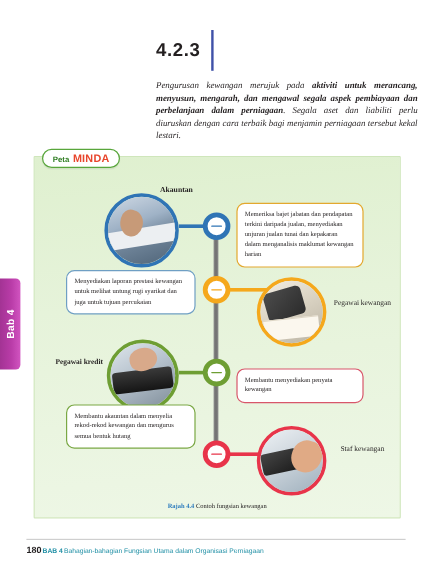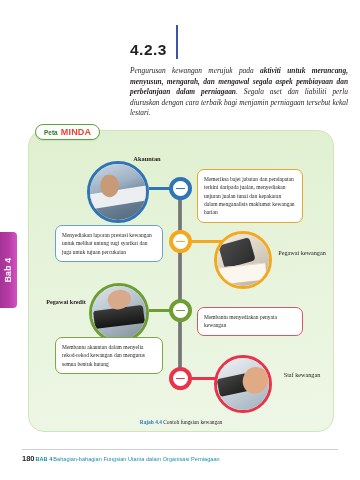--- a/index.html
+++ b/index.html
@@ -21,21 +21,21 @@
   }
   .chapter-tab span{
     transform:rotate(-90deg);
     white-space:nowrap;
     color:#ffffff;font-family:"Liberation Sans",sans-serif;
     font-size:8.5px;font-weight:bold;letter-spacing:.3px;
   }
 
   
   .head-wrap{position:absolute;left:130px;top:24px;width:218px;}
-  .head-row{display:flex;align-items:flex-end;}
+  .head-row{display:flex;align-items:center;}
   .head-num{
     font-family:"Liberation Sans",sans-serif;
     font-size:15.5px;font-weight:bold;color:#231f20;
     letter-spacing:.5px;padding-top:2px;
   }
   .head-rule{
     width:2px;background:#3f51a8;margin:1px 8px 0 9px;
     align-self:stretch;min-height:34px;
   }
   .head-title{
@@ -47,21 +47,21 @@
   .intro{
     position:absolute;left:130px;top:66px;width:218px;
     font-size:7.4px;line-height:1.42;color:#231f20;text-align:justify;font-style:italic;
   }
   .intro b{font-weight:bold;}
 
   
   .panel{
     position:absolute;left:28px;top:130px;width:304px;height:300px;
     background:linear-gradient(175deg,#dff0cf 0%,#e6f3da 40%,#eef7e6 100%);
-    border-radius:16px;
+    border-radius:1px;
     border:1px solid #cfe6bb;
   }
 
   .peta-badge{
     position:absolute;left:6px;top:-7px;
     background:#ffffff;border:1.4px solid #58a63b;
     border-radius:9px;padding:1.5px 8px 2px 8px;
     display:flex;align-items:baseline;gap:3px;
     box-shadow:0 1px 1px rgba(0,0,0,.08);
   }

